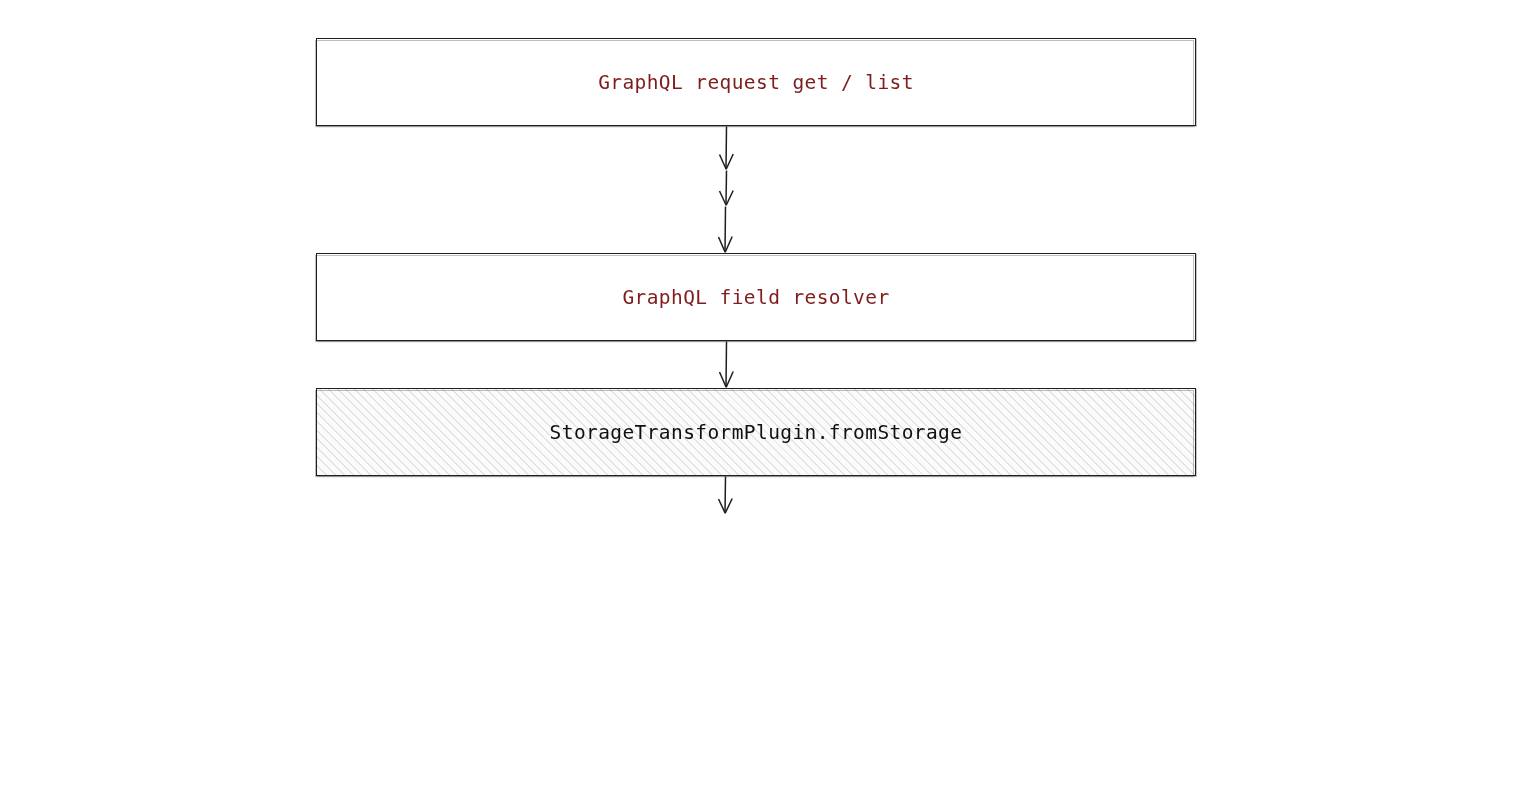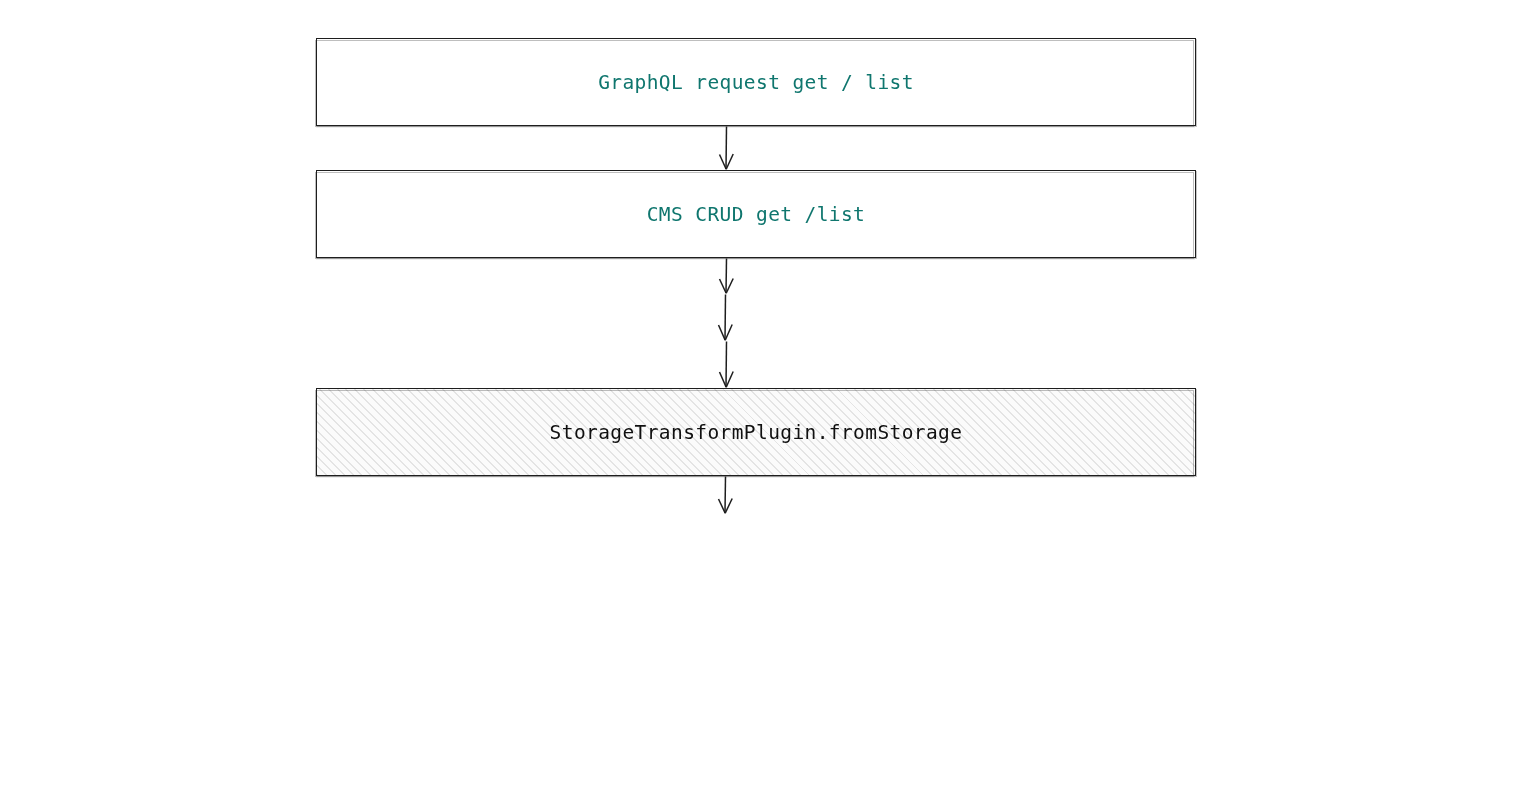--- a/index.html
+++ b/index.html
@@ -53,21 +53,21 @@
     border: 1px solid rgba(40,40,40,0.30);
     pointer-events: none;
   }
 
   .node-label {
     position: relative;
     z-index: 3;
     font-family: "DejaVu Sans Mono", "Liberation Mono", monospace;
     font-size: 19.5px;
     letter-spacing: 0.4px;
-    color: #0f766e;
+    color: #7f1d1d;
     white-space: nowrap;
   }
 
   .node.highlight {
     background-color: #f7f7f7;
     background-image: repeating-linear-gradient(
         45deg,
         #e4e4e4 0px,
         #e4e4e4 1.4px,
         #fbfbfb 1.4px,
@@ -112,23 +112,20 @@
     <div class="connector gap-1">
       <svg width="880" height="44" viewBox="0 0 880 44" aria-hidden="true">
         <g stroke="#1e1e1e" fill="none" stroke-width="1.5">
           <path d="M410.5 0.5 L410 43"></path>
           <path d="M403.5 28.5 L410.2 43.2"></path>
           <path d="M417.2 28.0 L410.2 43.2"></path>
         </g>
       </svg>
     </div>
 
-    <div class="node">
-      <span class="node-label">CMS CRUD get /list</span>
-    </div>
 
     <div class="connector gap-2">
       <svg width="880" height="36" viewBox="0 0 880 36" aria-hidden="true">
         <g stroke="#1e1e1e" fill="none" stroke-width="1.5">
           <path d="M410.5 0.5 L410 35"></path>
           <path d="M403.5 21.0 L410.2 35.2"></path>
           <path d="M417.2 20.5 L410.2 35.2"></path>
         </g>
       </svg>
     </div>
@@ -137,20 +134,23 @@
     <div class="connector gap-3">
       <svg width="880" height="47" viewBox="0 0 880 47" aria-hidden="true">
         <g stroke="#1e1e1e" fill="none" stroke-width="1.5">
           <path d="M409.5 0.5 L409 46"></path>
           <path d="M402.5 31.0 L409.2 46.2"></path>
           <path d="M416.2 30.5 L409.2 46.2"></path>
         </g>
       </svg>
     </div>
 
+    <div class="node">
+      <span class="node-label">GraphQL field resolver</span>
+    </div>
 
     <div class="connector gap-4">
       <svg width="880" height="47" viewBox="0 0 880 47" aria-hidden="true">
         <g stroke="#1e1e1e" fill="none" stroke-width="1.5">
           <path d="M410.5 0.5 L410 46"></path>
           <path d="M403.5 31.0 L410.2 46.2"></path>
           <path d="M417.2 30.5 L410.2 46.2"></path>
         </g>
       </svg>
     </div>

